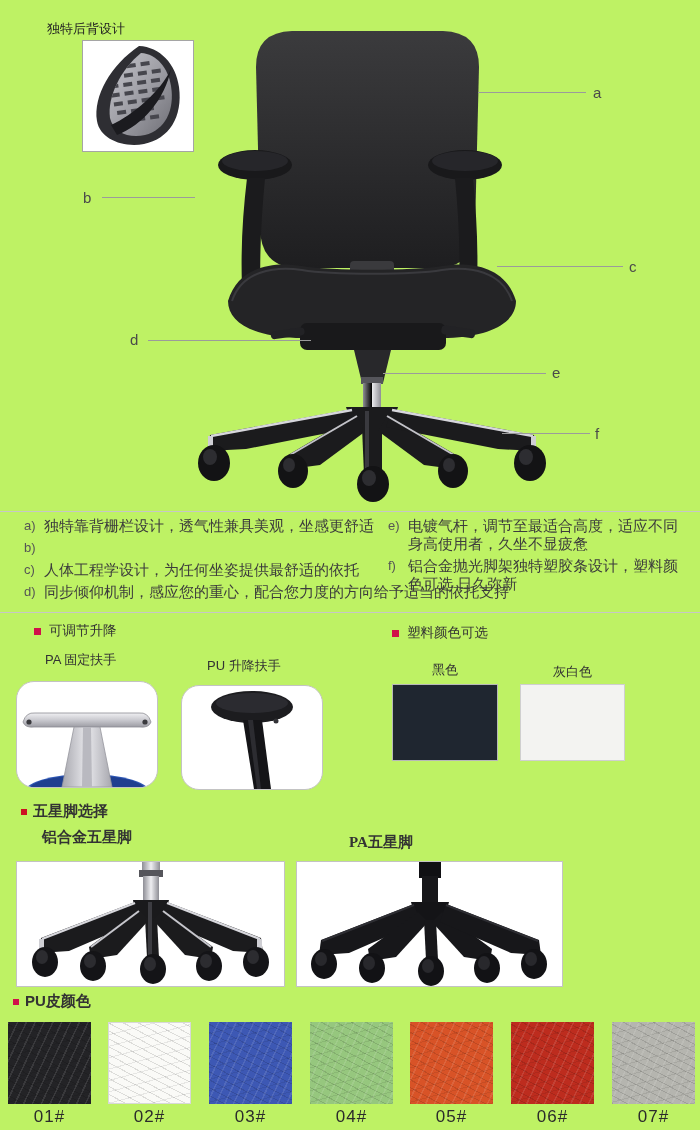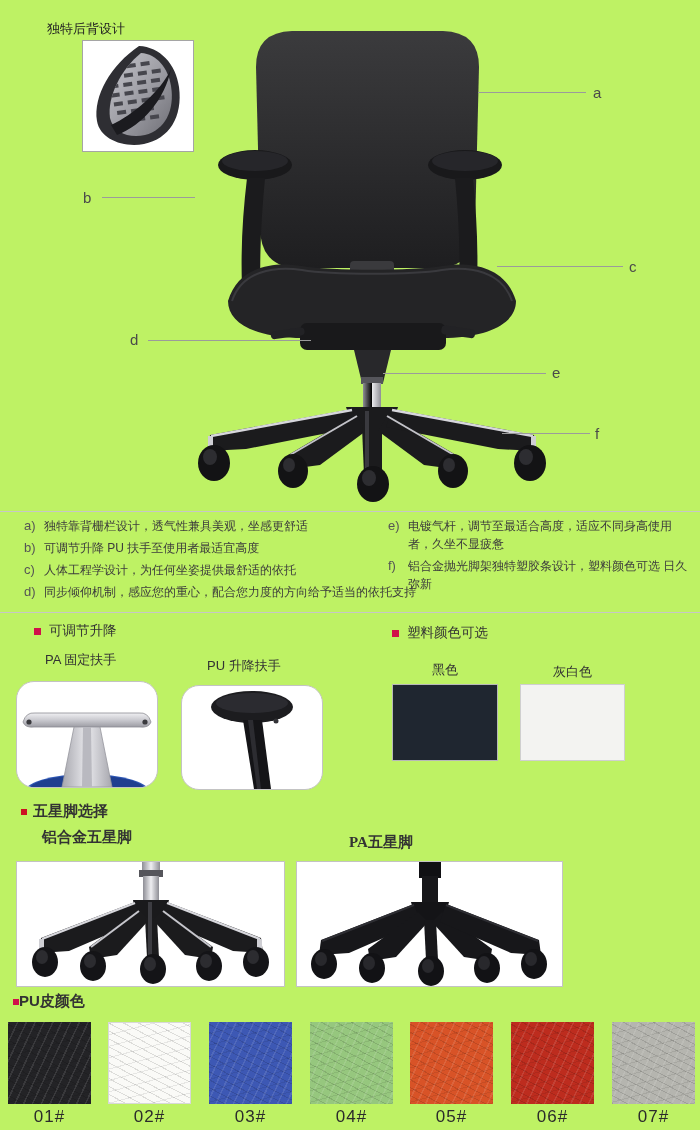--- a/index.html
+++ b/index.html
@@ -11,27 +11,27 @@
   .inset-label{position:absolute;left:47px;top:20px;font-size:13px;color:#222;}
   .inset-box{position:absolute;left:82px;top:40px;width:110px;height:110px;border:1px solid #a5a5a5;background:#fff;}
   .chair-wrap{position:absolute;left:150px;top:5px;width:420px;height:500px;}
   .co-line{position:absolute;height:1px;background:#9b9b9b;}
   .co-letter{position:absolute;font-size:15px;color:#4a4a4a;}
 
   
   .feat-col{position:absolute;}
   .feat{display:flex;gap:3px;margin-bottom:4px;}
   .fkey{flex:0 0 17px;font-size:13px;color:#555;line-height:18px;}
-  .ftext{margin:0;font-size:12px;color:#3c3c3c;line-height:18px;}
+  .ftext{margin:0;font-size:15px;color:#3c3c3c;line-height:18px;}
 
   
   .sec-head{position:absolute;display:flex;align-items:center;gap:8px;font-size:13.5px;color:#333;}
   .bullet{width:7px;height:7px;flex:0 0 7px;}
   .sec-head.serif{font-family:"Liberation Serif", serif;font-weight:bold;font-size:15px;gap:6px;}
-  .sec-head.bold-sans{font-weight:bold;font-size:15px;gap:0;}
+  .sec-head.bold-sans{font-weight:bold;font-size:15px;gap:6px;}
   .opt-label{position:absolute;font-size:13px;color:#333;}
   .opt-label.serif{font-family:"Liberation Serif", serif;font-weight:bold;font-size:15px;}
   .opt-label.centered{text-align:center;}
 
   .img-box{position:absolute;border:1px solid #c3c3c3;background:#fff;overflow:hidden;}
   .rounded{border-radius:18px;}
 
   .swatch{position:absolute;box-sizing:border-box;}
   .leather{overflow:hidden;}
   .leather::after{content:"";position:absolute;inset:0;
@@ -184,21 +184,20 @@
 
   <div class="hr" style="top:511px;"></div>
 
   <div class="feat-col" style="left:24px;top:517px;width:652px;">
     <div class="feat">
       <span class="fkey">a)</span>
       <p class="ftext">独特靠背栅栏设计，透气性兼具美观，坐感更舒适</p>
     </div>
     <div class="feat">
       <span class="fkey">b)</span>
-      <p class="ftext">可调节升降 PU 扶手至使用者最适宜高度</p>
     </div>
     <div class="feat">
       <span class="fkey">c)</span>
       <p class="ftext">人体工程学设计，为任何坐姿提供最舒适的依托</p>
     </div>
     <div class="feat">
       <span class="fkey">d)</span>
       <p class="ftext">同步倾仰机制，感应您的重心，配合您力度的方向给予适当的依托支持</p>
     </div>
   </div>

